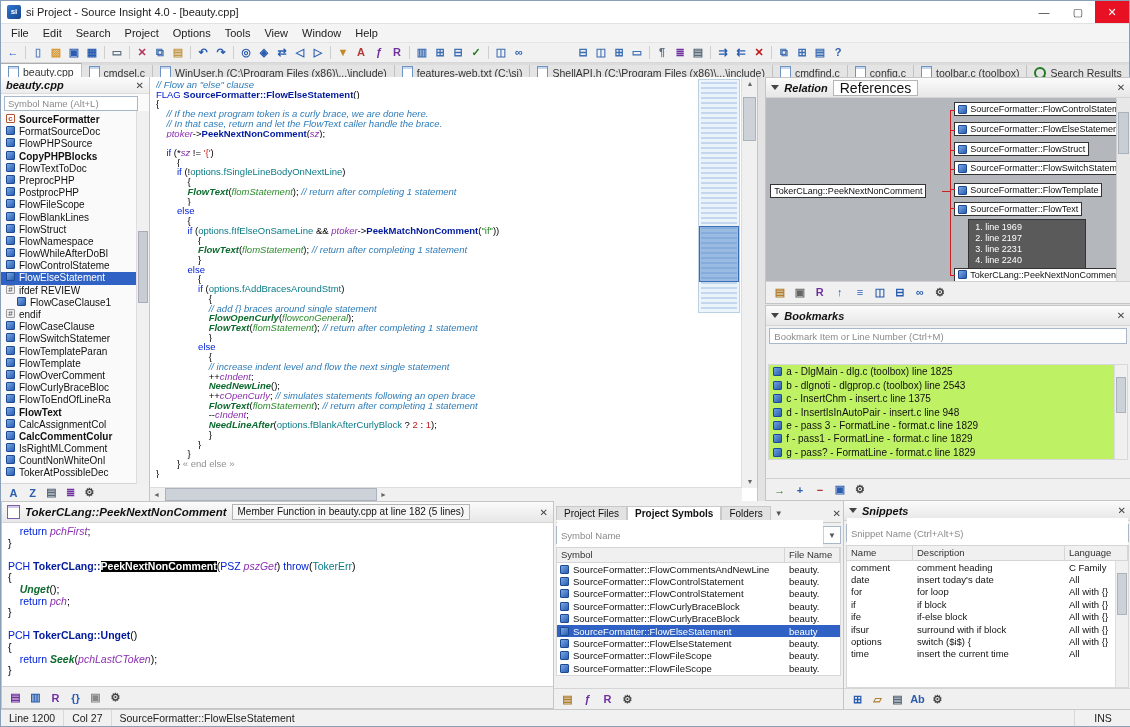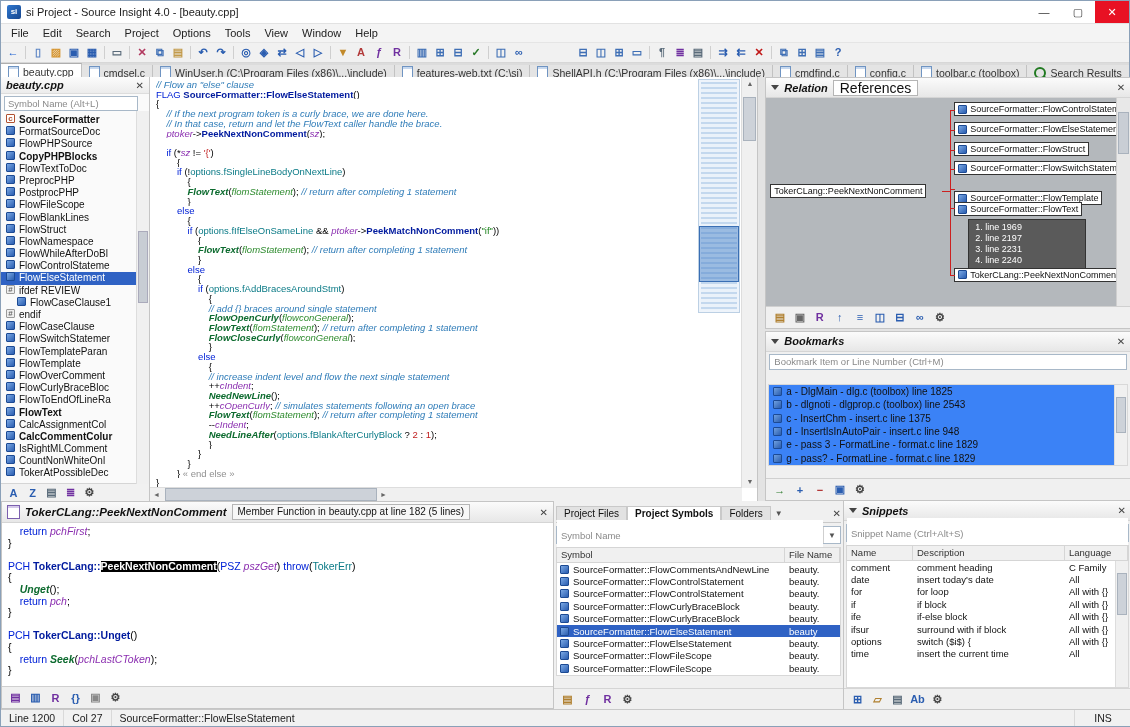--- a/index.html
+++ b/index.html
@@ -107,34 +107,34 @@
   .rel-scroll .thumb{position:absolute;top:14px;left:1px;right:1px;height:40px;background:#c9ced5;border:1px solid #a9b2bd}
   .rel-left{position:absolute;left:4px;top:86px;max-width:174px;background:#fff;border:1px solid #333;
             padding:1px 3px;font-size:9px;white-space:nowrap;overflow:hidden}
   .rel-nodes{position:absolute;inset:0}
   .rel-node{position:absolute;left:188px;max-width:160px;display:flex;align-items:center;gap:3px;background:#fff;
             border:1px solid #333;padding:1px 3px;font-size:9px;white-space:nowrap;overflow:hidden}
   .rel-node:nth-of-type(1){top:4px}
   .rel-node:nth-of-type(2){top:24px}
   .rel-node:nth-of-type(3){top:44px}
   .rel-node:nth-of-type(4){top:63px}
-  .rel-node:nth-of-type(5){top:93px}
+  .rel-node:nth-of-type(5){top:85px}
   .rel-node:nth-of-type(6){top:104px}
   .rel-bottom{position:absolute;left:188px;top:170px;max-width:160px;display:flex;gap:3px;background:#fff;
               border:1px solid #333;padding:1px 3px;font-size:9px;white-space:nowrap;overflow:hidden}
   .rel-refs{position:absolute;left:202px;top:121px;width:104px;height:46px;background:#5a5a5a;color:#fff;
             border:1px solid #333;padding:2px 6px;font-size:9px;line-height:11px;overflow:hidden}
   .rline{position:absolute;background:#cc2020}
   .panel-foot{height:21px;border-top:1px solid #d0d0d0;background:#f0f0f0;display:flex;align-items:center;gap:3px;padding:0 5px}
   .fic{width:17px;height:16px;display:flex;align-items:center;justify-content:center;font-size:11px;font-weight:bold}
 
   .splitter-h{height:2px;background:#e3e3e3}
   .bookmarks{flex:1}
   .bm-input{margin:2px 3px;height:16px;border:1px solid #a8b8c8;font-size:9.5px;padding:0 4px;box-sizing:border-box}
-  .bm-list{flex:1;overflow:hidden;background:#3b82f6;border:1px solid #d8d8d8;margin:12px 2px;position:relative}
+  .bm-list{flex:1;overflow:hidden;background:#bef264;border:1px solid #d8d8d8;margin:18px 2px;position:relative}
   .bm-item{display:flex;align-items:center;gap:4px;height:13.4px;padding-left:4px;font-size:10px;white-space:nowrap;overflow:hidden}
   .bm-scroll{position:absolute;top:0;right:0;bottom:0;width:12px;background:#f0f0f0;border-left:1px solid #ddd}
   .bm-scroll .thumb{position:absolute;top:12px;left:1px;right:1px;height:34px;background:#cdd2d9;border:1px solid #a9b2bd}
 
   
   .bottom{position:absolute;top:500px;left:0;width:1130px;height:208px;display:flex}
   .ctx{width:553px;border-right:1px solid #c5c5c5}
   .ctx-head{height:20px;display:flex;align-items:center;gap:5px;padding:0 5px;background:linear-gradient(#fbfbfb,#e7e7e7);border-bottom:1px solid #d5d5d5}
   .ctx-sym{font-weight:bold;font-style:italic;font-size:11.5px}
   .ctx-info{font-size:10px;border:1px solid #b5b5b5;background:#f7f7f7;padding:0 5px;height:14px;line-height:14px;white-space:nowrap}
@@ -645,21 +645,20 @@
           <div class="cl"><span class="tk-p">                {</span></div>
           <div class="cl"><span class="tk-p">                </span><span class="tk-fn">FlowText</span><span class="tk-p">(</span><span class="tk-a">flomStatement</span><span class="tk-p">); </span><span class="tk-c">// return after completing 1 statement</span></div>
           <div class="cl"><span class="tk-p">                }</span></div>
           <div class="cl"><span class="tk-p">            </span><span class="tk-k">else</span></div>
           <div class="cl"><span class="tk-p">                {</span></div>
           <div class="cl"><span class="tk-p">                </span><span class="tk-k">if</span><span class="tk-p"> (</span><span class="tk-m">options.fAddBracesAroundStmt</span><span class="tk-p">)</span></div>
           <div class="cl"><span class="tk-p">                    {</span></div>
           <div class="cl"><span class="tk-c">                    // add {} braces around single statement</span></div>
           <div class="cl"><span class="tk-p">                    </span><span class="tk-fn">FlowOpenCurly</span><span class="tk-p">(</span><span class="tk-a">flowconGeneral</span><span class="tk-p">);</span></div>
           <div class="cl"><span class="tk-p">                    </span><span class="tk-fn">FlowText</span><span class="tk-p">(</span><span class="tk-a">flomStatement</span><span class="tk-p">); </span><span class="tk-c">// return after completing 1 statement</span></div>
-          <div class="cl"><span class="tk-p">                    </span><span class="tk-fn">FlowCloseCurly</span><span class="tk-p">(</span><span class="tk-a">flowconGeneral</span><span class="tk-p">);</span></div>
           <div class="cl"><span class="tk-p">                    }</span></div>
           <div class="cl"><span class="tk-p">                </span><span class="tk-k">else</span></div>
           <div class="cl"><span class="tk-p">                    {</span></div>
           <div class="cl"><span class="tk-c">                    // increase indent level and flow the next single statement</span></div>
           <div class="cl"><span class="tk-p">                    ++</span><span class="tk-v">cIndent</span><span class="tk-p">;</span></div>
           <div class="cl"><span class="tk-p">                    </span><span class="tk-fn">NeedNewLine</span><span class="tk-p">();</span></div>
           <div class="cl"><span class="tk-p">                    ++</span><span class="tk-v">cOpenCurly</span><span class="tk-p">; </span><span class="tk-c">// simulates statements following an open brace</span></div>
           <div class="cl"><span class="tk-p">                    </span><span class="tk-fn">FlowText</span><span class="tk-p">(</span><span class="tk-a">flomStatement</span><span class="tk-p">); </span><span class="tk-c">// return after completing 1 statement</span></div>
           <div class="cl"><span class="tk-p">                    --</span><span class="tk-v">cIndent</span><span class="tk-p">;</span></div>
           <div class="cl"><span class="tk-p">                    </span><span class="tk-fn">NeedLineAfter</span><span class="tk-p">(</span><span class="tk-m">options.fBlankAfterCurlyBlock</span><span class="tk-p"> ? </span><span class="tk-n">2</span><span class="tk-p"> : </span><span class="tk-n">1</span><span class="tk-p">);</span></div>
@@ -820,20 +819,24 @@
             <div class="bm-item">
               <span class="ii ic-bm"></span>
               <span>d - InsertIsInAutoPair - insert.c line 948</span>
             </div>
 
             <div class="bm-item">
               <span class="ii ic-bm"></span>
               <span>e - pass 3 - FormatLine - format.c line 1829</span>
             </div>
 
+            <div class="bm-item">
+              <span class="ii ic-bm"></span>
+              <span>f - pass1 - FormatLine - format.c line 1829</span>
+            </div>
 
             <div class="bm-item">
               <span class="ii ic-bm"></span>
               <span>g - pass? - FormatLine - format.c line 1829</span>
             </div>
           </div>
         <div class="panel-foot">
 
         <div class="fic">
               <span class="gl" style="color: rgb(42, 122, 42);">→</span>

